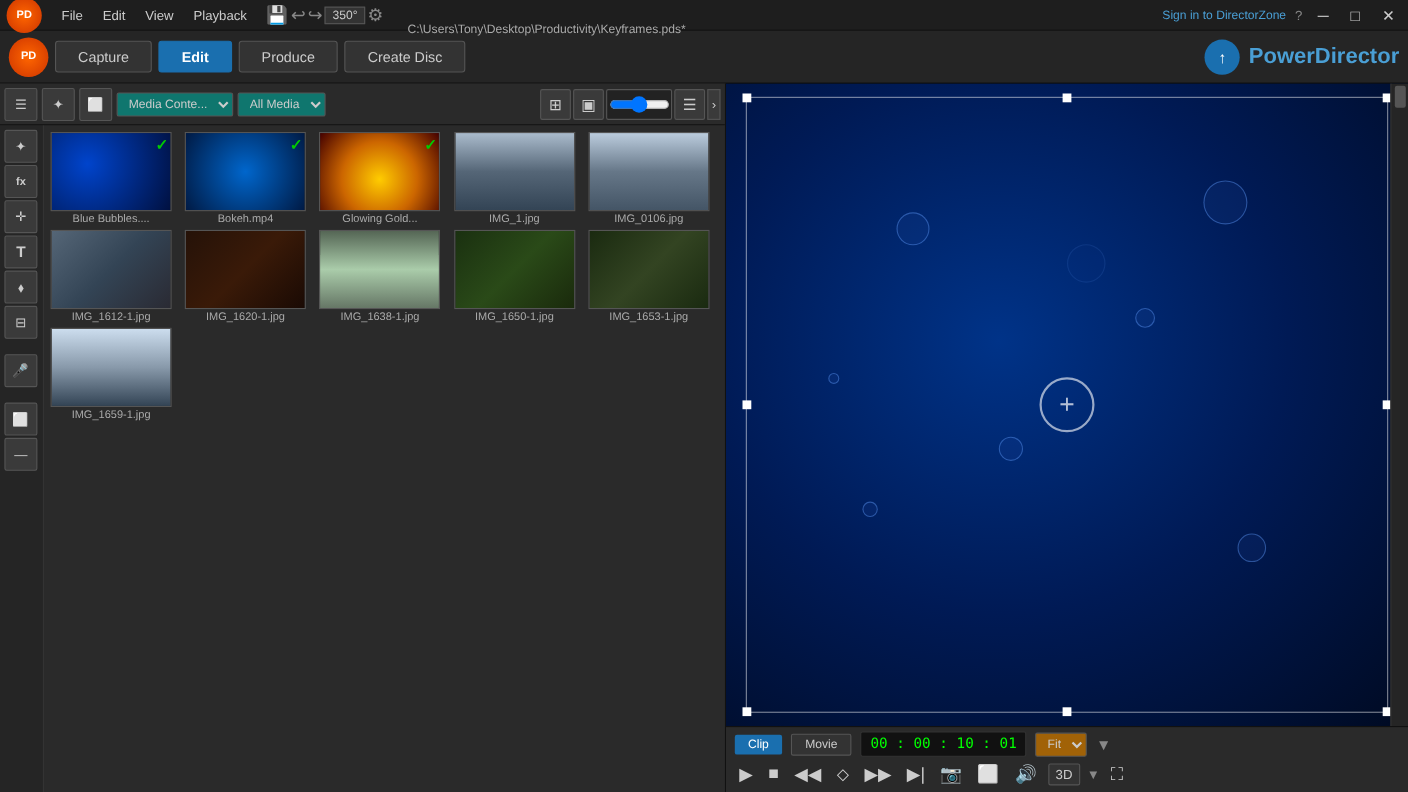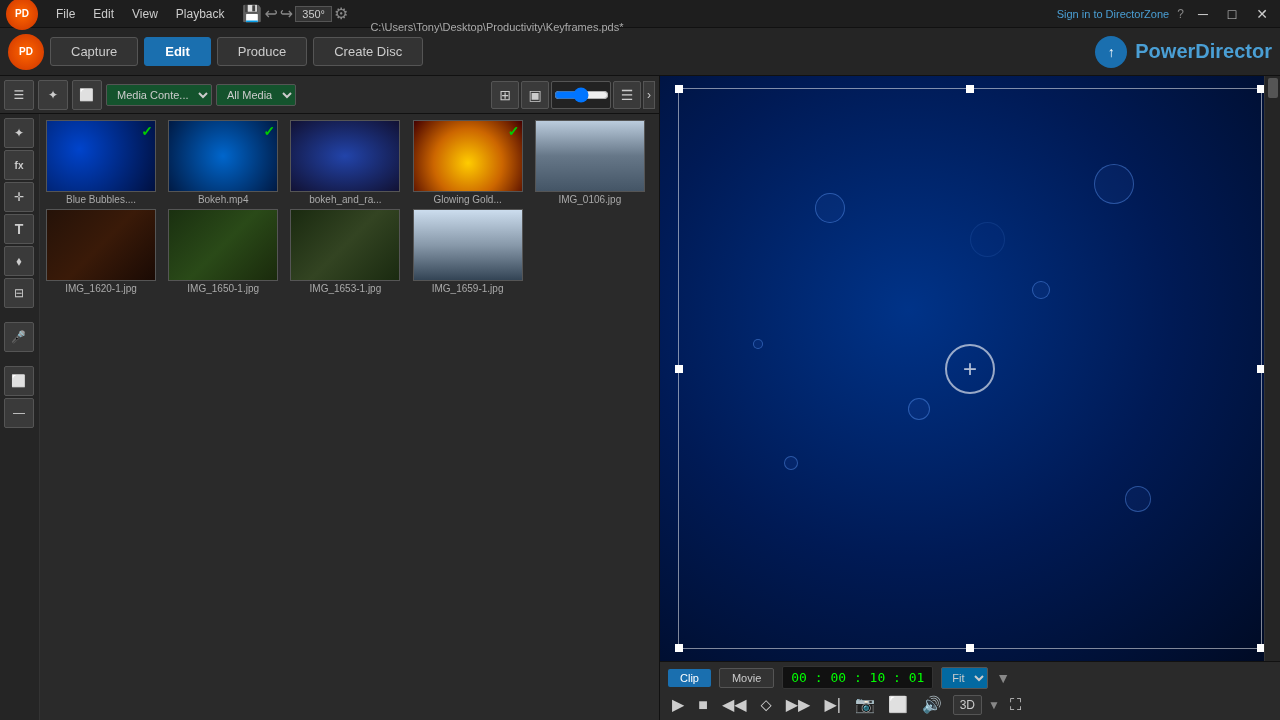--- a/index.html
+++ b/index.html
@@ -25,21 +25,21 @@
 
     
     #main { display: flex; height: calc(720px - 28px - 48px); }
 
     
     #left-panel { width: 660px; display: flex; flex-direction: column; border-right: 1px solid #111; }
 
     
     #left-toolbar { display: flex; background: #2a2a2a; height: 38px; align-items: center; padding: 0 4px; gap: 4px; border-bottom: 1px solid #111; }
     .tool-icon { width: 28px; height: 28px; background: #3a3a3a; border: 1px solid #555; border-radius: 2px; display: flex; align-items: center; justify-content: center; cursor: pointer; color: #ccc; font-size: 14px; }
-    .dropdown-select { background: #14532d; border: 1px solid #555; color: #ccc; padding: 3px 6px; font-size: 11px; cursor: pointer; border-radius: 2px; }
+    .dropdown-select { background: #0f766e; border: 1px solid #555; color: #ccc; padding: 3px 6px; font-size: 11px; cursor: pointer; border-radius: 2px; }
     .view-icons { display: flex; gap: 2px; margin-left: auto; }
     .side-tool { width: 30px; height: 30px; background: #3a3a3a; border: 1px solid #555; border-radius: 2px; display: flex; align-items: center; justify-content: center; cursor: pointer; color: #ccc; font-size: 12px; }
 
     
     #media-area { display: flex; height: calc(100% - 38px); }
     #media-tools { width: 40px; background: #252525; display: flex; flex-direction: column; gap: 2px; padding: 4px; border-right: 1px solid #333; }
     #media-grid-container { flex: 1; overflow-y: auto; background: #2a2a2a; padding: 6px; }
     #media-grid-container::-webkit-scrollbar { width: 12px; }
     #media-grid-container::-webkit-scrollbar-track { background: #1e1e1e; }
     #media-grid-container::-webkit-scrollbar-thumb { background: #555; }
@@ -59,21 +59,21 @@
     .preview-corner.tr { top: 0; right: 0; }
     .preview-corner.bl { bottom: 0; left: 0; }
     .preview-corner.br { bottom: 0; right: 0; }
 
     
     #preview-controls { background: #2a2a2a; border-top: 1px solid #111; padding: 4px 8px; }
     .clip-movie-bar { display: flex; align-items: center; gap: 8px; margin-bottom: 4px; }
     .clip-btn { background: #1a6faf; border: none; color: white; padding: 3px 12px; border-radius: 2px; cursor: pointer; font-size: 11px; }
     .movie-btn { background: #333; border: 1px solid #555; color: #ccc; padding: 3px 12px; border-radius: 2px; cursor: pointer; font-size: 11px; }
     .timecode { background: #111; border: 1px solid #333; color: #0f0; padding: 3px 8px; font-family: monospace; font-size: 13px; border-radius: 2px; }
-    .fit-select { background: #0369a1; border: 1px solid #555; color: #ccc; padding: 3px 6px; font-size: 11px; border-radius: 2px; }
+    .fit-select { background: #a16207; border: 1px solid #555; color: #ccc; padding: 3px 6px; font-size: 11px; border-radius: 2px; }
     .playback-controls { display: flex; align-items: center; gap: 6px; }
     .play-ctrl { background: none; border: none; color: #ccc; cursor: pointer; font-size: 16px; padding: 2px 4px; }
     .ctrl-3d { background: #333; border: 1px solid #555; color: #ccc; padding: 2px 6px; font-size: 12px; border-radius: 2px; cursor: pointer; }
 
     
     .thumb-blue-bubbles { background: linear-gradient(135deg, #001040, #002080); }
     .thumb-bokeh { background: linear-gradient(135deg, #002244, #0044aa, #002244); }
     .thumb-bokeh2 { background: linear-gradient(135deg, #1a1a4a, #3333aa, #1a1a4a); }
     .thumb-cloth { background: linear-gradient(135deg, #220022, #8844aa, #44aaff); }
     .thumb-gold { background: linear-gradient(135deg, #442200, #cc8800, #ffdd00); }
@@ -177,45 +177,57 @@
             <div class="media-label">Blue Bubbles....</div>
           </div>
           <div class="media-item">
             <div class="media-thumb thumb-bokeh">
               <div style="width:100%;height:100%;background:radial-gradient(circle at 50% 50%,#0066cc,#001a44);"></div>
               <span class="check">✓</span>
             </div>
             <div class="media-label">Bokeh.mp4</div>
           </div>
           <div class="media-item">
-            <div class="media-thumb thumb-bokeh2">
-              <div style="width:100%;height:100%;background:radial-gradient(ellipse,#2244aa,#111133);"></div>
-            </div>
-            <div class="media-label">bokeh_and_ra...</div>
-          </div>
-          <div class="media-item">
             <div class="media-thumb thumb-gold">
               <div style="width:100%;height:100%;background:radial-gradient(circle at 50% 60%,#ffcc00,#cc6600,#440000);"></div>
               <span class="check">✓</span>
             </div>
             <div class="media-label">Glowing Gold...</div>
           </div>
 
           <div class="media-item">
+            <div class="media-thumb thumb-mountain1">
+              <div style="width:100%;height:100%;background:linear-gradient(to bottom,#aabbcc,#556677,#334455);"></div>
+            </div>
+            <div class="media-label">IMG_1.jpg</div>
+          </div>
+          <div class="media-item">
             <div class="media-thumb thumb-mountain2">
               <div style="width:100%;height:100%;background:linear-gradient(to bottom,#bbccdd,#667788,#445566);"></div>
             </div>
             <div class="media-label">IMG_0106.jpg</div>
           </div>
+          <div class="media-item">
+            <div class="media-thumb thumb-mountain5">
+              <div style="width:100%;height:100%;background:linear-gradient(135deg,#556677,#334455,#2a2a33);"></div>
+            </div>
+            <div class="media-label">IMG_1612-1.jpg</div>
+          </div>
 
           <div class="media-item">
             <div class="media-thumb thumb-branches">
               <div style="width:100%;height:100%;background:linear-gradient(135deg,#251208,#3a1a08,#1a0a04);"></div>
             </div>
             <div class="media-label">IMG_1620-1.jpg</div>
+          </div>
+          <div class="media-item">
+            <div class="media-thumb thumb-waterfall">
+              <div style="width:100%;height:100%;background:linear-gradient(to bottom,#556655,#aaccaa,#667766);"></div>
+            </div>
+            <div class="media-label">IMG_1638-1.jpg</div>
           </div>
           <div class="media-item">
             <div class="media-thumb thumb-forest">
               <div style="width:100%;height:100%;background:linear-gradient(135deg,#1a3010,#2a4a18,#1a2a0c);"></div>
             </div>
             <div class="media-label">IMG_1650-1.jpg</div>
           </div>
           <div class="media-item">
             <div class="media-thumb thumb-forest2">
               <div style="width:100%;height:100%;background:linear-gradient(135deg,#1a2a10,#334422,#1a2a10);"></div>

